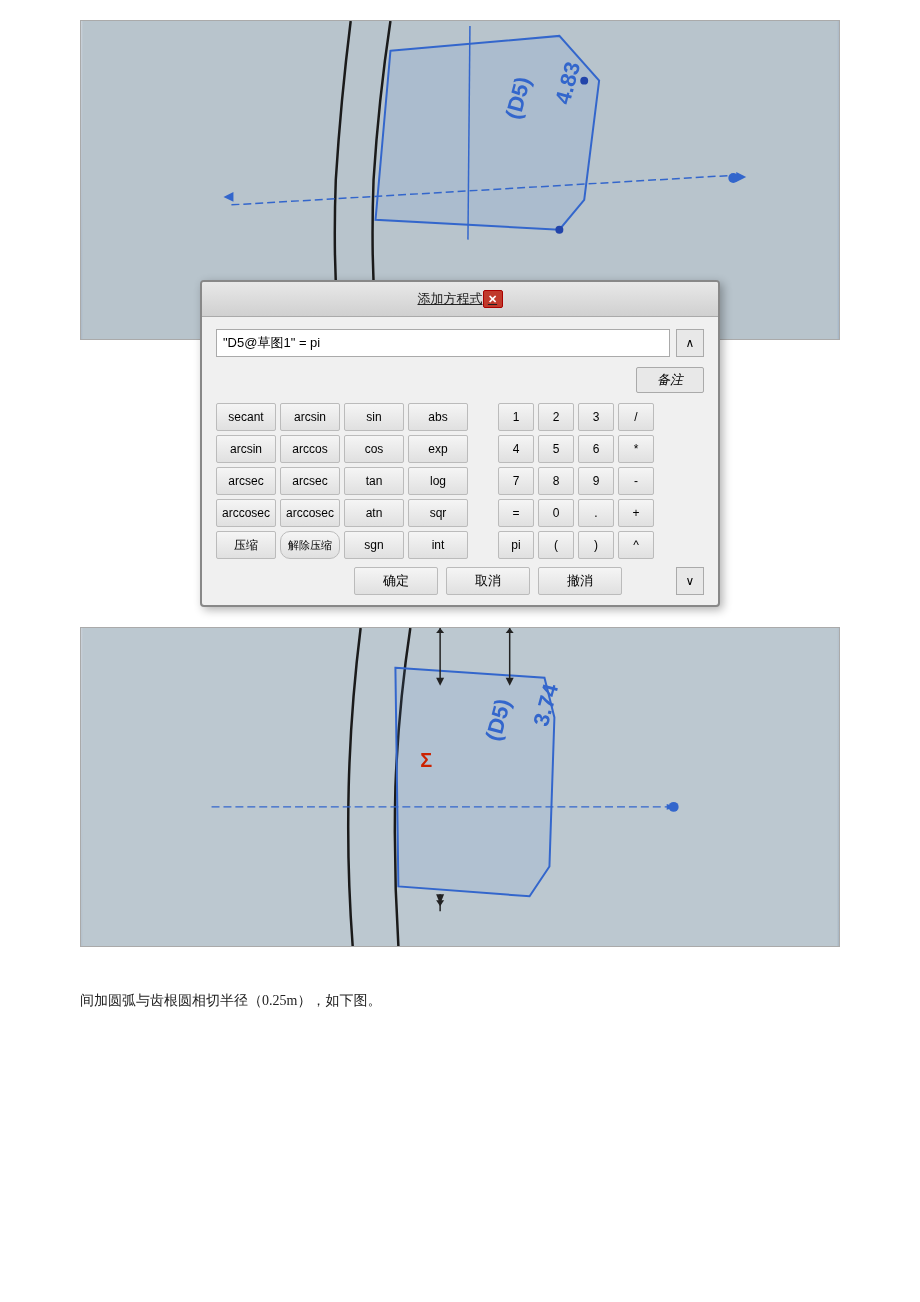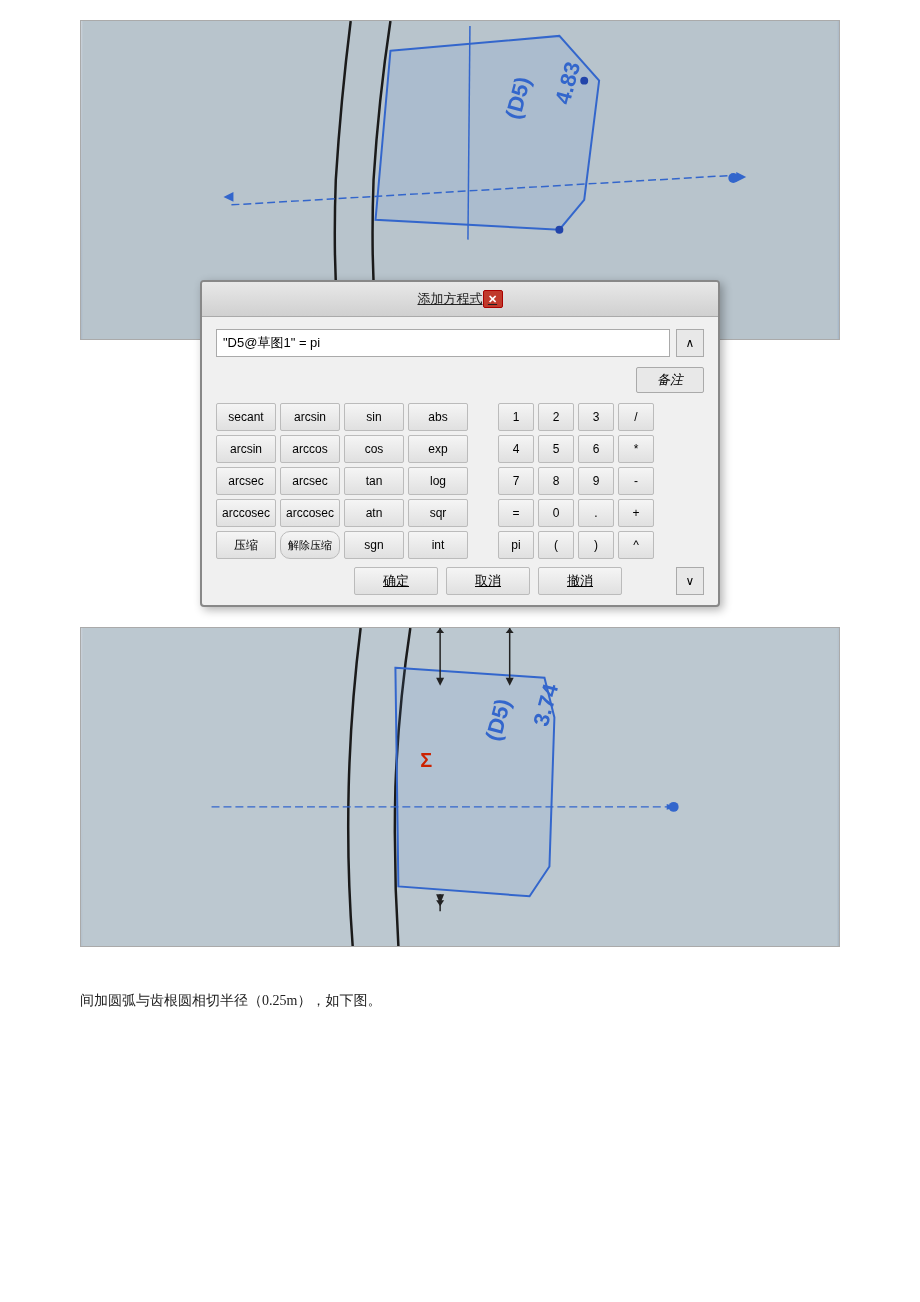--- a/index.html
+++ b/index.html
@@ -178,21 +178,20 @@
       background: linear-gradient(to bottom, #f5f5f5, #e0e0e0);
       padding: 4px 18px;
       font-size: 13px;
       cursor: pointer;
       border-radius: 2px;
       height: 28px;
     }
 
     .action-btn-wide {
       padding: 4px 28px;
-      text-decoration: underline;
     }
 
     
     .cad-image-bottom {
       width: 760px;
       height: 320px;
       margin: 0 auto;
       background: linear-gradient(160deg, #c8d0d8 0%, #b8c4ce 40%, #aab8c4 100%);
       position: relative;
       border: 1px solid #aaa;

